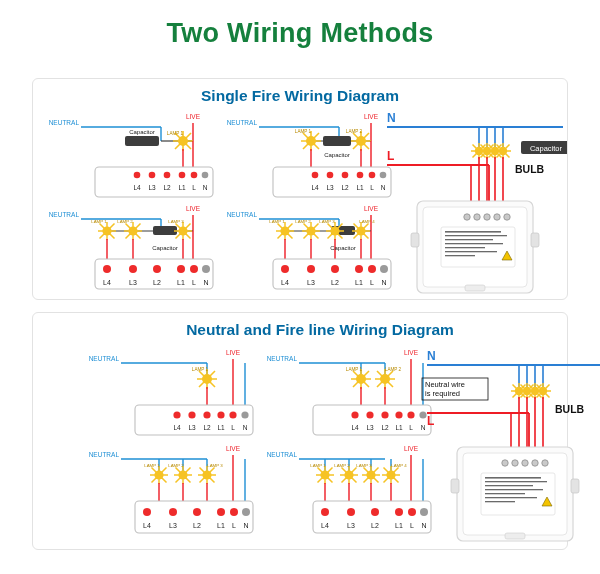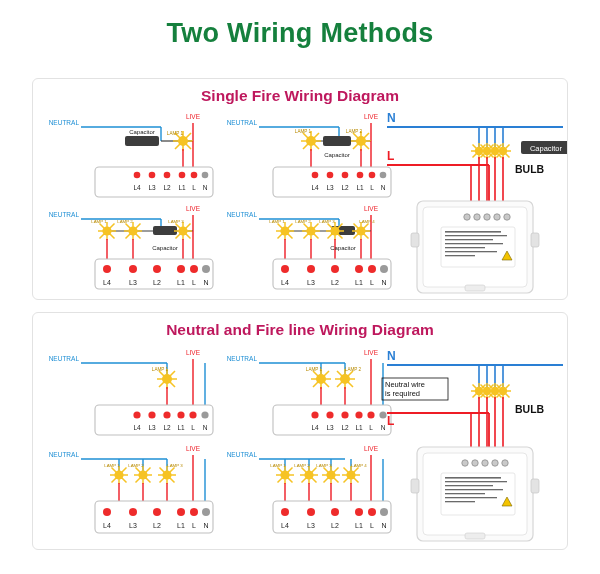--- a/index.html
+++ b/index.html
@@ -20,26 +20,26 @@
   }
   .panel{
     position:absolute;
     left:32px;width:536px;
     border:1px solid #e2e2e2;
     border-radius:6px;
     background:#fff;
     box-sizing:border-box;
   }
   #panel-single{top:78px;height:222px;}
-  #panel-neutral{top:312px;height:238px;}
+  #panel-neutral{top:312px;height:238px;padding-left:40px;}
   .panel-title{
     text-align:center;
     font-size:15.5px;
     font-weight:bold;
-    color:#be185d;
+    color:#0369a1;
     margin-top:8px;
   }
   svg{display:block;}
   .lbl{font-family:"Liberation Sans", sans-serif;}
 </style>
 </head>
 <body>
 
 <div class="page-title">Two Wiring Methods</div>
 

